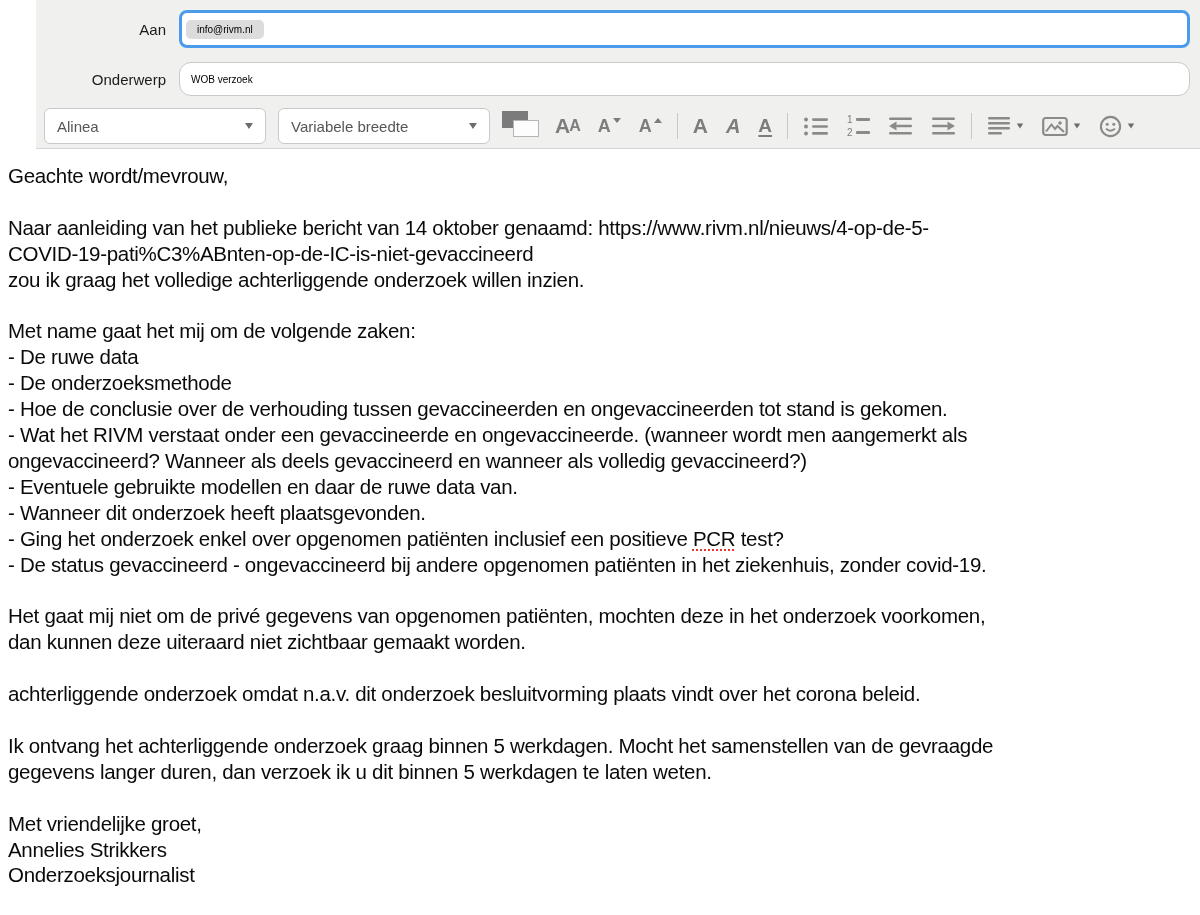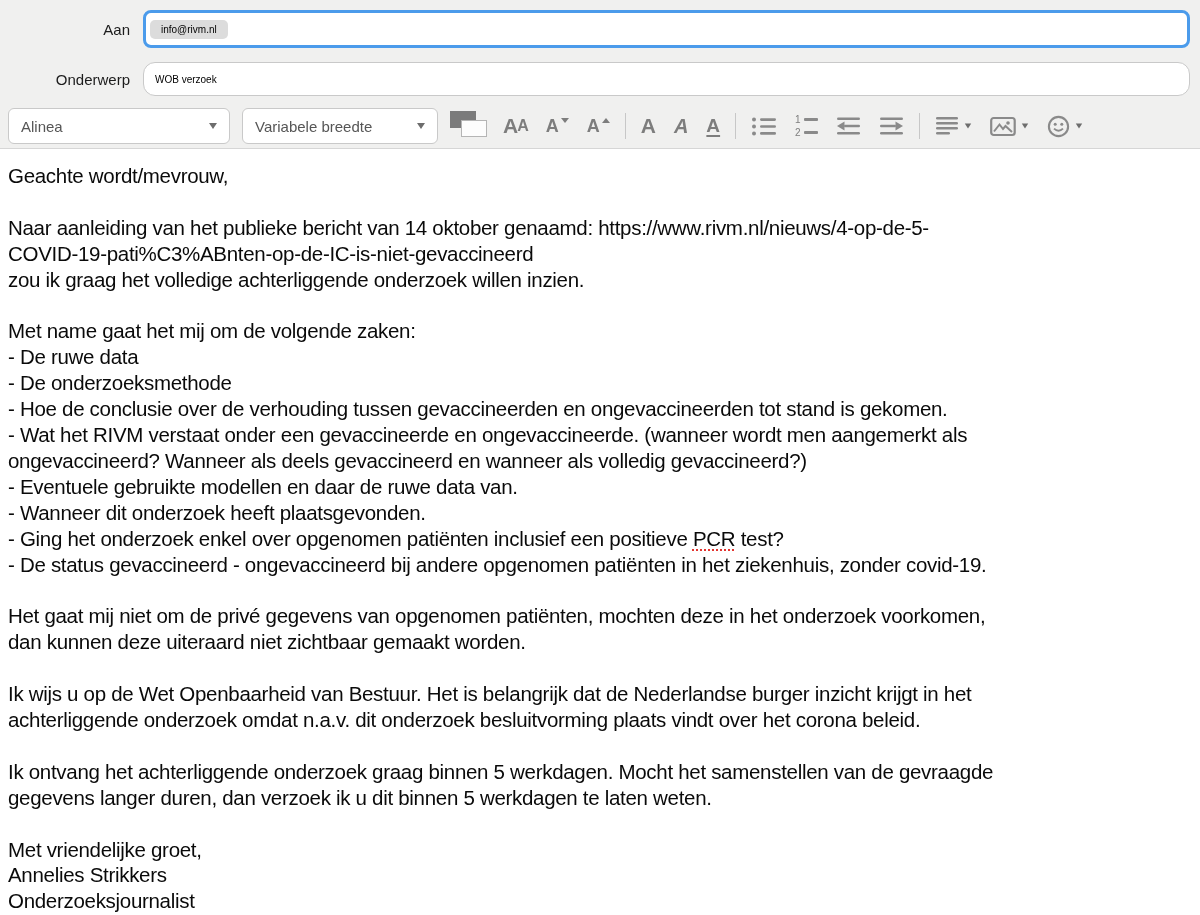--- a/index.html
+++ b/index.html
@@ -1,41 +1,41 @@
 <!DOCTYPE html>
 <html><head>
 <meta charset="utf-8">
 <style>
   * { margin:0; padding:0; box-sizing:border-box; }
   html,body { width:1200px; height:915px; overflow:hidden; background:#fff;
               font-family:"Liberation Sans", sans-serif; }
 
   
-  .compose-header { background:#f0f0ef; border-bottom:1px solid #d6d6d6; padding-top:10px; }
+  .compose-header { background:#f0f0ef; border-bottom:1px solid #d6d6d6; padding-top:10px;margin-left:36px; }
   .field-row { display:flex; align-items:center; }
   .field-label { width:143px; flex:none; text-align:right; padding-right:13px;
                  font-size:15px; color:#1c1c1c; }
   .to-field { flex:1; margin-right:10px; height:38px; background:#fff;
               border:3px solid #4b9beb; border-radius:8px;
               display:flex; align-items:center; padding:0 4px; }
   .recipient-pill { background:#dcdcdc; border-radius:5px; padding:4px 11px;
                     font-size:10px; color:#000; }
   .row-subject { margin-top:14px; }
   .subject-input { flex:1; margin-right:10px; height:34px; background:#fff;
                    border:1px solid #c9c9c9; border-radius:12px; font-size:10px;
                    color:#000; padding:0 11px; outline:none;
                    font-family:"Liberation Sans", sans-serif; }
 
   
   .toolbar { display:flex; align-items:center; height:44px; margin-top:8px; padding-left:8px; }
   .tb-select { height:36px; background:#fff; border:1px solid #c9c9c9; border-radius:6px;
                display:flex; align-items:center; justify-content:space-between;
                padding:0 12px; font-size:15px; color:#565656; cursor:default; }
   .sel-paragraph { width:222px; margin-right:12px; }
-  .sel-fontwidth { width:196px; }
+  .sel-fontwidth { width:212px; }
   .chev { width:0; height:0; border-left:4.5px solid transparent; border-right:4.5px solid transparent;
           border-top:6px solid #6d6d6d; }
   .chev-sm { transform:scale(.8); margin-left:5px; }
   .tb-btn { display:flex; align-items:center; justify-content:center; height:36px;
             padding:0 9px; color:#7d7d7d; cursor:default; }
   .tb-divider { width:1px; height:26px; background:#c7c7c7; margin:0 6px; }
 
   .color-well { position:relative; width:40px; height:30px; margin:0 4px 0 12px; }
   .color-well .back  { position:absolute; left:0; top:0; width:26px; height:17px; background:#7b7b7b; }
   .color-well .front { position:absolute; left:11px; top:9px; width:26px; height:17px;
@@ -222,21 +222,20 @@
     <div class="line">- Wat het RIVM verstaat onder een gevaccineerde en ongevaccineerde. (wanneer wordt men aangemerkt als</div>
     <div class="line">ongevaccineerd? Wanneer als deels gevaccineerd en wanneer als volledig gevaccineerd?)</div>
     <div class="line">- Eventuele gebruikte modellen en daar de ruwe data van.</div>
     <div class="line">- Wanneer dit onderzoek heeft plaatsgevonden.</div>
     <div class="line">- Ging het onderzoek enkel over opgenomen patiënten inclusief een positieve <span class="misspelled">PCR</span> test?</div>
     <div class="line">- De status gevaccineerd - ongevaccineerd bij andere opgenomen patiënten in het ziekenhuis, zonder covid-19.</div>
     <div class="line">&nbsp;</div>
     <div class="line">Het gaat mij niet om de privé gegevens van opgenomen patiënten, mochten deze in het onderzoek voorkomen,</div>
     <div class="line">dan kunnen deze uiteraard niet zichtbaar gemaakt worden.</div>
     <div class="line">&nbsp;</div>
-    <div class="line">Ik wijs u op de Wet Openbaarheid van Bestuur. Het is belangrijk dat de Nederlandse burger inzicht krijgt in het</div>
     <div class="line">achterliggende onderzoek omdat n.a.v. dit onderzoek besluitvorming plaats vindt over het corona beleid.</div>
     <div class="line">&nbsp;</div>
     <div class="line">Ik ontvang het achterliggende onderzoek graag binnen 5 werkdagen. Mocht het samenstellen van de gevraagde</div>
     <div class="line">gegevens langer duren, dan verzoek ik u dit binnen 5 werkdagen te laten weten.</div>
     <div class="line">&nbsp;</div>
     <div class="line">Met vriendelijke groet,</div>
     <div class="line">Annelies Strikkers</div>
     <div class="line">Onderzoeksjournalist</div>
   </div>
 

